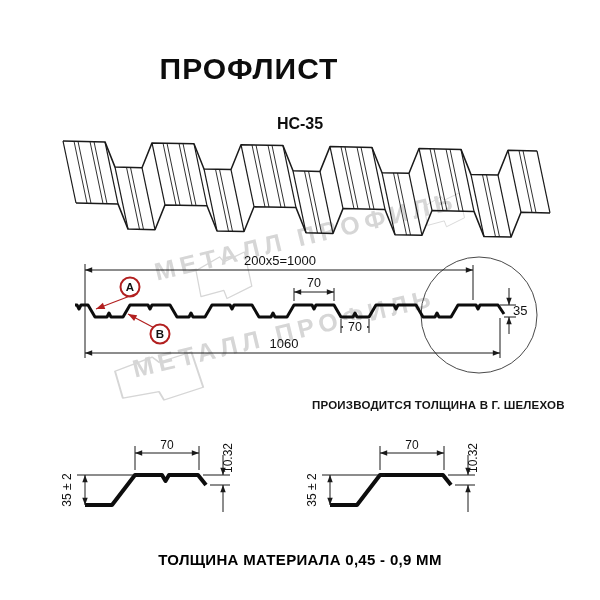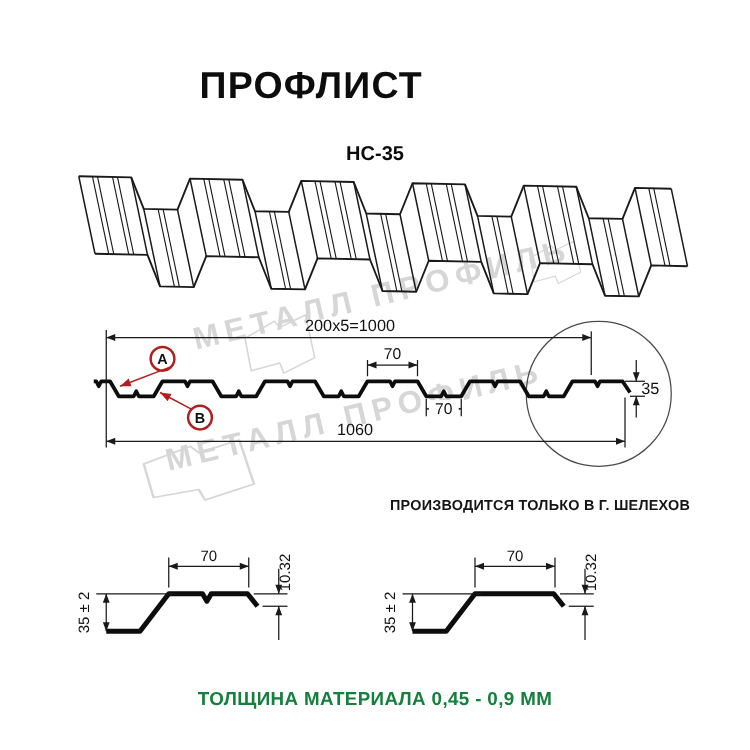--- a/index.html
+++ b/index.html
@@ -6,21 +6,21 @@
   .canvas{position:relative;width:600px;height:600px;background:#ffffff;overflow:hidden;
           font-family:"Liberation Sans",sans-serif;color:#111;}
   .title{position:absolute;left:0;top:52px;width:498px;text-align:center;
          font-size:30px;font-weight:800;letter-spacing:1px;color:#0d0d0d;}
   .subtitle{position:absolute;left:0;top:87px;width:600px;text-align:center;
             font-size:16px;font-weight:700;color:#0d0d0d;margin-top:28px;}
   .wm{position:absolute;color:#d6d6d6;font-weight:700;font-size:25px;letter-spacing:5px;
       white-space:nowrap;transform:rotate(-13.5deg);transform-origin:left center;}
   .hdr{position:absolute;font-size:11.5px;font-weight:700;color:#151515;letter-spacing:.2px;line-height:17px;}
   .footer{position:absolute;left:0;top:551px;width:600px;text-align:center;
-          font-size:15px;font-weight:700;color:#15803d;letter-spacing:.3px;}
+          font-size:15px;font-weight:700;color:#000000;letter-spacing:.3px;}
   svg{position:absolute;left:0;top:0;}
   svg text{font-family:"Liberation Sans",sans-serif;fill:#111;}
   .dimtxt{font-size:13px;}
   .dimtxt-s{font-size:12.5px;}
   .vtxt{font-size:12px;}
 </style>
 </head>
 <body>
 
 <div class="canvas">
@@ -190,17 +190,17 @@
       <text class="vtxt" x="412" y="449" text-anchor="middle">70</text>
       <text class="vtxt" x="477" y="458" text-anchor="middle" transform="rotate(-90 477 458)">10.32</text>
       <text class="vtxt" x="316" y="490" text-anchor="middle" transform="rotate(-90 316 490)">35 ± 2</text>
     </g>
   </svg>
 
   <div class="title">ПРОФЛИСТ</div>
   <div class="subtitle">НС-35</div>
 
   <div class="hdr" style="left:312px;top:397px;">
-    <div>ПРОИЗВОДИТСЯ ТОЛЬКО В Г. ШЕЛЕХОВ</div>
+    <div>ПРОИЗВОДИТСЯ ТОЛЩИНА В Г. ШЕЛЕХОВ</div>
   </div>
 
   <div class="footer">ТОЛЩИНА МАТЕРИАЛА 0,45 - 0,9 ММ</div>
 </div>
 
 </body></html>

